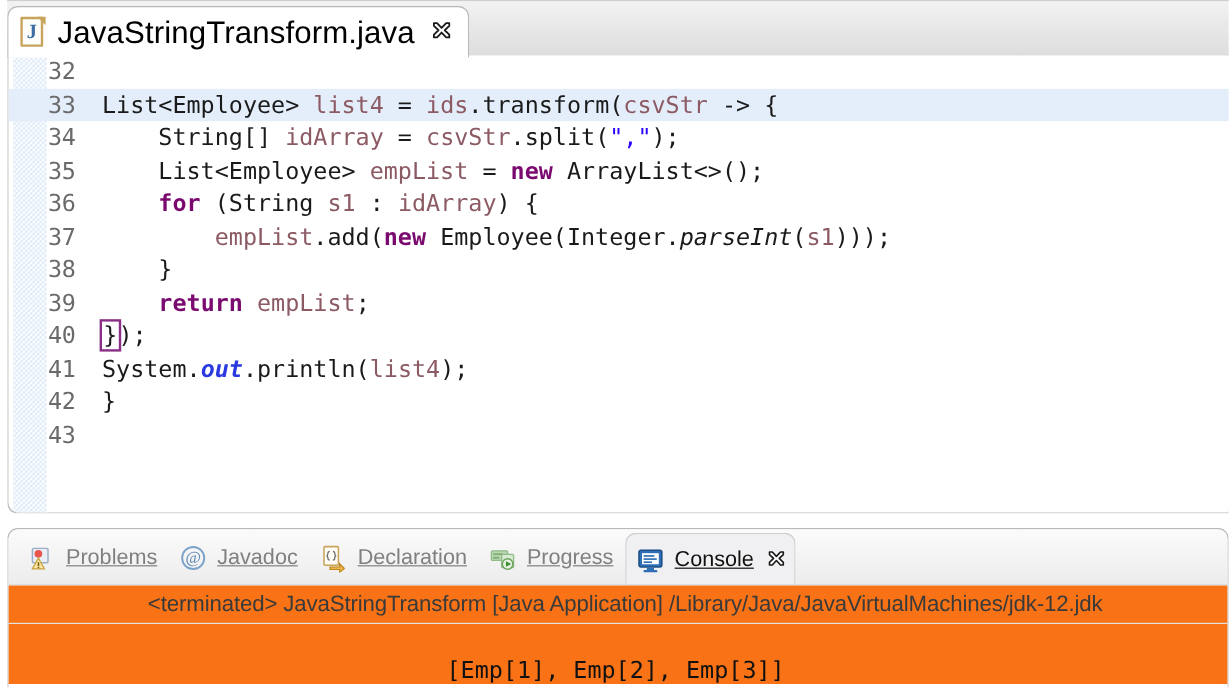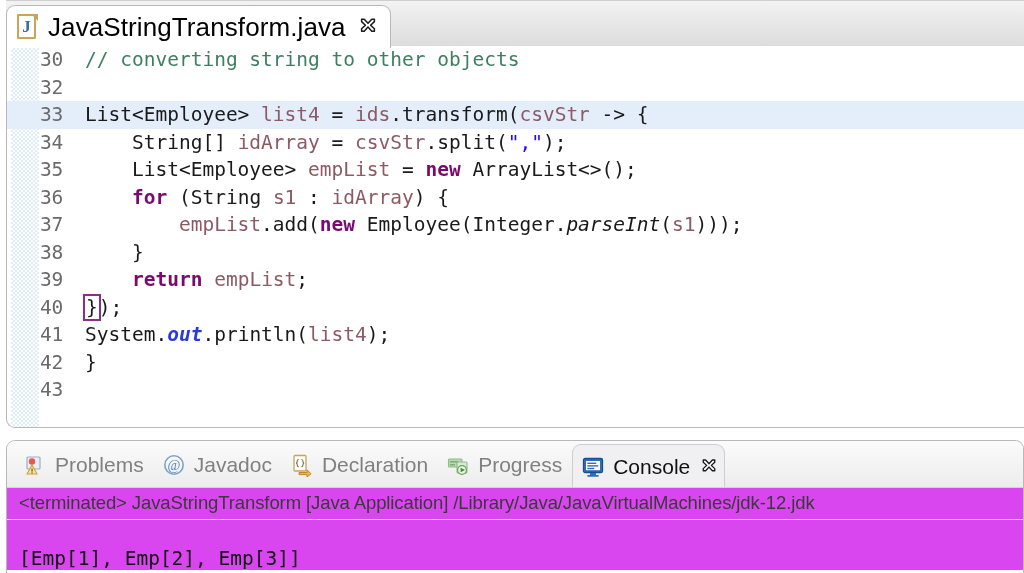--- a/index.html
+++ b/index.html
@@ -232,23 +232,24 @@
 
   .ptab {
     display: flex;
     align-items: center;
     height: 42px;
     padding: 0 10px 0 8px;
     box-sizing: border-box;
     white-space: nowrap;
   }
   .ptab .plabel {
-    font-size: 21px;
+    font-size: 18px;
     color: #808080;
     margin-left: 8px;
+    text-decoration: underline;
   }
   .ptab.active {
     background: #f0f0f2;
     border: 1px solid #cdcdd2;
     border-bottom: none;
     border-top-left-radius: 9px;
     border-top-right-radius: 9px;
     height: 45px;
     margin-top: 3px;
     padding-right: 6px;
@@ -263,21 +264,22 @@
   }
 
   .picon {
     width: 24px; height: 24px;
     flex: 0 0 auto;
     position: relative;
   }
 
   .console-out {
     position: relative;
-    background: #d946ef;
+    background: #f97316;
+    text-align: center;
   }
   .term-line {
     font-family: "Liberation Sans", sans-serif;
     font-size: 18.5px;
     color: #3a3a3a;
     white-space: nowrap;
     padding: 4px 0 5px 12px;
     border-bottom: 1px solid #e2e2e2;
     overflow: hidden;
     letter-spacing: -0.1px;
@@ -320,21 +322,20 @@
                      L16.4 11.8 L16.4 14.2 L13.8 14.2 L10 10.1 L6.2 14.2 L3.6 14.2
                      L3.6 11.8 L7.4 8.2 L3.6 4.6 Z" fill="#ffffff" stroke="#1a1a1a" stroke-width="1.5" stroke-linejoin="round"></path>
           </svg>
         </span>
       </div>
     </div>
 
     <div class="editor-body">
       <div class="fold-strip"></div>
       <div class="code-scroll" id="code-scroll">
-          <div class="code-line"><span class="lineno">30</span><span class="linetext"><span class="t-cmt">// converting string to other objects</span></span></div>
           <div class="code-line"><span class="lineno">32</span><span class="linetext"><span class="t-plain"></span></span></div>
           <div class="code-line hl"><span class="lineno">33</span><span class="linetext"><span class="t-plain">List&lt;Employee&gt; </span><span class="t-var">list4</span><span class="t-plain"> = </span><span class="t-var">ids</span><span class="t-plain">.transform(</span><span class="t-var">csvStr</span><span class="t-plain"> -&gt; {</span></span></div>
           <div class="code-line"><span class="lineno">34</span><span class="linetext"><span class="t-plain">    String[] </span><span class="t-var">idArray</span><span class="t-plain"> = </span><span class="t-var">csvStr</span><span class="t-plain">.split(</span><span class="t-str">","</span><span class="t-plain">);</span></span></div>
           <div class="code-line"><span class="lineno">35</span><span class="linetext"><span class="t-plain">    List&lt;Employee&gt; </span><span class="t-var">empList</span><span class="t-plain"> = </span><span class="t-kw">new</span><span class="t-plain"> ArrayList&lt;&gt;();</span></span></div>
           <div class="code-line"><span class="lineno">36</span><span class="linetext"><span class="t-plain">    </span><span class="t-kw">for</span><span class="t-plain"> (String </span><span class="t-var">s1</span><span class="t-plain"> : </span><span class="t-var">idArray</span><span class="t-plain">) {</span></span></div>
           <div class="code-line"><span class="lineno">37</span><span class="linetext"><span class="t-plain">        </span><span class="t-var">empList</span><span class="t-plain">.add(</span><span class="t-kw">new</span><span class="t-plain"> Employee(Integer.</span><span class="t-sm">parseInt</span><span class="t-plain">(</span><span class="t-var">s1</span><span class="t-plain">)));</span></span></div>
           <div class="code-line"><span class="lineno">38</span><span class="linetext"><span class="t-plain">    }</span></span></div>
           <div class="code-line"><span class="lineno">39</span><span class="linetext"><span class="t-plain">    </span><span class="t-kw">return</span><span class="t-plain"> </span><span class="t-var">empList</span><span class="t-plain">;</span></span></div>
           <div class="code-line"><span class="lineno">40</span><span class="linetext"><span class="t-plain bracket-box">}</span><span class="t-plain">);</span></span></div>
           <div class="code-line"><span class="lineno">41</span><span class="linetext"><span class="t-plain">System.</span><span class="t-fld">out</span><span class="t-plain">.println(</span><span class="t-var">list4</span><span class="t-plain">);</span></span></div>

